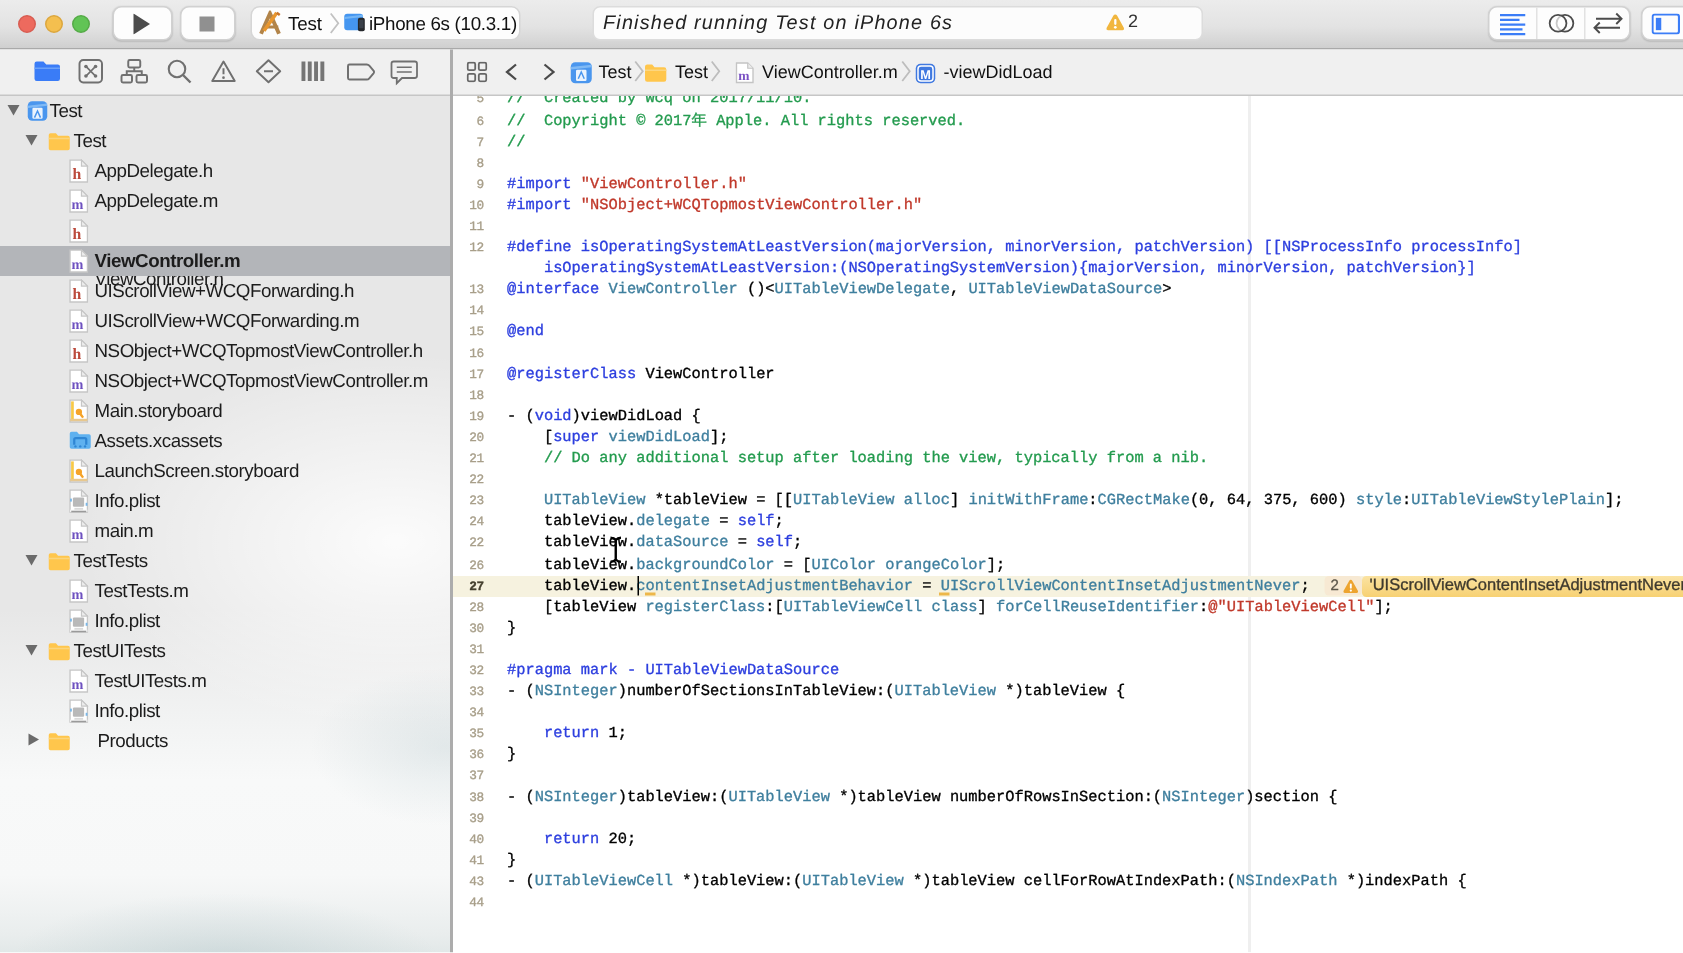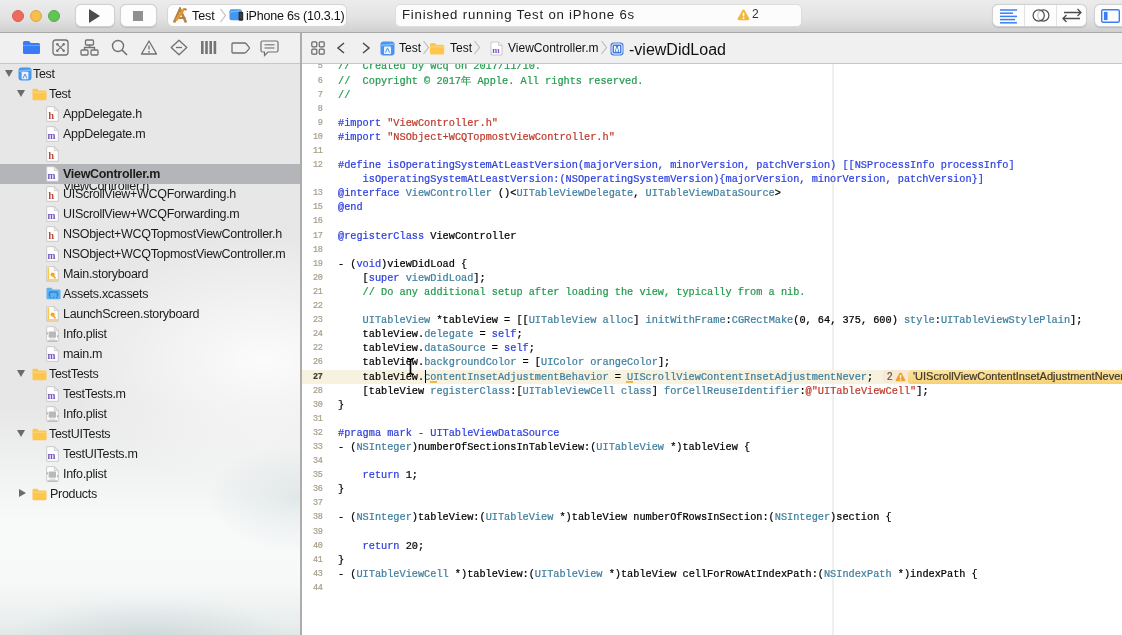--- a/index.html
+++ b/index.html
@@ -82,21 +82,21 @@
   </svg>
   <svg class="abs" style="left:229px;top:7px;" width="17" height="16" viewBox="0 0 17 16">
     <rect x="0.5" y="2.2" width="12.5" height="11" rx="2" fill="#4596f0"></rect>
     <path d="M0.5 5 L13 3.6" stroke="#74b6f6" stroke-width="1.4" fill="none"></path>
     <rect x="9.6" y="4.8" width="4.6" height="9" rx="1.3" fill="#26282c"></rect>
     <rect x="10.5" y="6.2" width="2.8" height="5.6" rx="0.4" fill="#3a4049"></rect>
   </svg>
   <div class="abs tbtxt" style="left:246px;top:6px;letter-spacing:-0.2px;">iPhone 6s (10.3.1)</div>
 
   <div class="bubble" style="left:395px;width:407px;background:#fcfcfc;border-color:#dcdcdc;border-radius:5px;"></div>
-  <div class="abs" style="left:402px;top:6.5px;font-size:13.2px;letter-spacing:0.8px;color:#222;">Finished running Test on iPhone 6s</div>
+  <div class="abs" style="left:402px;top:6.5px;font-size:13.2px;letter-spacing:0.8px;color:#222;font-style:italic;">Finished running Test on iPhone 6s</div>
   <svg class="abs" style="left:737px;top:9px;" width="13" height="12" viewBox="0 0 13 12">
     <path d="M6.5 0.6 Q7.3 0.6 7.8 1.5 L12.3 9.6 Q12.8 10.9 11.4 11.2 L1.6 11.2 Q0.2 10.9 0.7 9.6 L5.2 1.5 Q5.7 0.6 6.5 0.6 Z" fill="#f1b63e"></path>
     <rect x="5.8" y="3.6" width="1.5" height="4" rx="0.7" fill="#fff"></rect>
     <circle cx="6.55" cy="9.2" r="0.9" fill="#fff"></circle>
   </svg>
   <div class="abs" style="left:752px;top:6.5px;font-size:12px;color:#333;">2</div>
 
   <div class="btn" style="left:992px;width:95px;"></div>
   <div class="abs" style="left:1023.5px;top:5px;width:1px;height:21px;background:#e2e2e2;"></div>
   <div class="abs" style="left:1055.5px;top:5px;width:1px;height:21px;background:#e2e2e2;"></div>
@@ -218,21 +218,21 @@
   </svg>
   <div class="abs" style="left:508px;top:8px;font-size:12px;color:#111;">ViewController.m</div>
   <svg class="abs" style="left:600px;top:7px;" width="8" height="15" viewBox="0 0 8 15">
     <path d="M1.5 1 L6.5 7.5 L1.5 14" stroke="#bdbdbd" stroke-width="1.2" fill="none"></path>
   </svg>
   <svg class="abs" style="left:610px;top:9px;" width="14" height="14" viewBox="0 0 14 14">
     <rect x="0.5" y="0.5" width="13" height="13" rx="3.2" fill="#4079e0"></rect>
     <rect x="2" y="2" width="10" height="10" rx="2" fill="none" stroke="#fff" stroke-width="1"></rect>
     <text x="7" y="10.4" text-anchor="middle" font-family="Liberation Sans,sans-serif" font-size="8.5" font-weight="bold" fill="#fff">M</text>
   </svg>
-  <div class="abs" style="left:629px;top:8px;font-size:16px;color:#111;">-viewDidLoad</div>
+  <div class="abs" style="left:629px;top:8px;font-size:12px;color:#111;">-viewDidLoad</div>
 </div>
 <div id="vdiv"></div>
 
 <div id="sidebar">
   <div class="row" style="top:0px;">
       <span class="dis dd" style="left:5px;"></span>
       <svg class="ficon" style="left:18px;top:3px;" width="14" height="14" viewBox="0 0 14 14">
         <rect x="0.5" y="0.5" width="13" height="13" rx="3" fill="#4a96ee"></rect>
         <path d="M0.5 4.2 L13.5 2.8" stroke="#7fb9f5" stroke-width="1.5" fill="none"></path>
         <rect x="3.6" y="4.8" width="6.8" height="7.4" rx="0.8" fill="#eaf3fd"></rect>
@@ -422,37 +422,38 @@
         <path d="M1.5 15 L11.5 15" stroke="#9a9a9a" stroke-width="0.9"></path>
       </svg>
       <span class="lbl" style="left:63px;">Info.plist</span>
     </div>
   <div class="row" style="top:420px;">
       <span class="dis dr" style="left:19px;top:5px;"></span>
       <svg class="ficon" style="left:32px;top:4px;" width="15" height="13" viewBox="0 0 15 13">
         <path d="M0.5 2 Q0.5 0.8 1.7 0.8 L5.3 0.8 L6.7 2.5 L13.3 2.5 Q14.5 2.5 14.5 3.7 L14.5 11 Q14.5 12.2 13.3 12.2 L1.7 12.2 Q0.5 12.2 0.5 11 Z" fill="#ffc64c"></path>
         <path d="M0.5 4.4 L14.5 4.4" stroke="#fbd57d" stroke-width="1"></path>
       </svg>
-      <span class="lbl" style="left:50px;">Products</span>
+      <span class="lbl" style="left:65px;">Products</span>
     </div>
 </div>
 
 <div id="editor">
   <div id="pageguide"></div>
   <div id="code">
   <div class="l"><i class="n">5</i><code><span class="g">//  Created by wcq on 2017/11/10.</span></code></div>
   <div class="l"><i class="n">6</i><code><span class="g">//  Copyright © 2017年 Apple. All rights reserved.</span></code></div>
   <div class="l"><i class="n">7</i><code><span class="g">//</span></code></div>
   <div class="l"><i class="n">8</i></div>
   <div class="l"><i class="n">9</i><code><span class="k">#import</span> <span class="r">"ViewController.h"</span></code></div>
   <div class="l"><i class="n">10</i><code><span class="k">#import</span> <span class="r">"NSObject+WCQTopmostViewController.h"</span></code></div>
   <div class="l"><i class="n">11</i></div>
   <div class="l"><i class="n">12</i><code><span class="k">#define isOperatingSystemAtLeastVersion(majorVersion, minorVersion, patchVersion) [[NSProcessInfo processInfo]</span></code></div>
   <div class="l"><code><span class="k">    isOperatingSystemAtLeastVersion:(NSOperatingSystemVersion){majorVersion, minorVersion, patchVersion}]</span></code></div>
   <div class="l"><i class="n">13</i><code><span class="k">@interface</span> <span class="t">ViewController</span> ()&lt;<span class="t">UITableViewDelegate</span>, <span class="t">UITableViewDataSource</span>&gt;</code></div>
+  <div class="l"><i class="n">14</i></div>
   <div class="l"><i class="n">15</i><code><span class="k">@end</span></code></div>
   <div class="l"><i class="n">16</i></div>
   <div class="l"><i class="n">17</i><code><span class="k">@registerClass</span> ViewController</code></div>
   <div class="l"><i class="n">18</i></div>
   <div class="l"><i class="n">19</i><code>- (<span class="k">void</span>)viewDidLoad {</code></div>
   <div class="l"><i class="n">20</i><code>    [<span class="k">super</span> <span class="t">viewDidLoad</span>];</code></div>
   <div class="l"><i class="n">21</i><code>    <span class="g">// Do any additional setup after loading the view, typically from a nib.</span></code></div>
   <div class="l"><i class="n">22</i></div>
   <div class="l"><i class="n">23</i><code>    <span class="t">UITableView</span> *tableView = [[<span class="t">UITableView</span> <span class="t">alloc</span>] <span class="t">initWithFrame</span>:<span class="t">CGRectMake</span>(0, 64, 375, 600) <span class="t">style</span>:<span class="t">UITableViewStylePlain</span>];</code></div>
   <div class="l"><i class="n">24</i><code>    tableView.<span class="t">delegate</span> = <span class="k">self</span>;</code></div>

